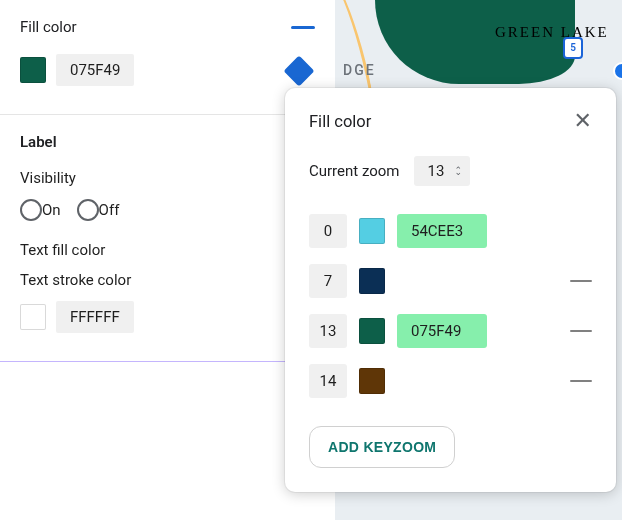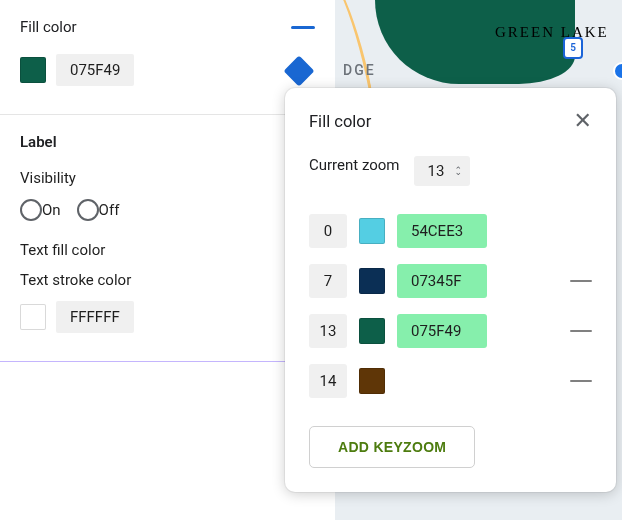--- a/index.html
+++ b/index.html
@@ -32,29 +32,29 @@
   .map-bg .dge-label { position:absolute; left: 8px; top:62px; font-size:14px; color:#6d737a; letter-spacing:2px; font-weight:500;}
   .green-shape { position:absolute; left: 40px; top:0; width:200px; height:84px; background:#0d5f49; border-radius: 0 0 60px 90px / 0 0 30px 90px; }
   .road1 { position:absolute; left:-30px; top:-40px; width:70px; height:300px; border:3px solid #f9c56e; border-radius:50%; border-left:none; border-top:none; transform:rotate(-10deg);}
   .diamond-marker { position:absolute; left:288px; top:60px; width:22px; height:22px; background:#1967d2; transform:rotate(45deg); border-radius:3px; }
 
   
   .popover { position: absolute; left: 285px; top: 88px; width: 331px; background: #fff; border-radius: 10px; box-shadow: 0 2px 14px rgba(0,0,0,0.2), 0 0 0 1px rgba(0,0,0,0.05); padding: 22px 24px 24px 24px; }
   .popover-head { display:flex; justify-content:space-between; align-items:center; margin-bottom: 24px;}
   .popover-title { font-size: 16.5px; color:#202124; }
   .close-x { font-size: 22px; color:#5f6368; cursor:pointer; line-height:1; }
-  .zoom-row { display:flex; align-items:flex-start; gap: 14px; margin-bottom: 28px;}
+  .zoom-row { display:flex; align-items:center; gap: 14px; margin-bottom: 28px;}
   .zoom-label { font-size:15px; color:#202124;}
   .stepper { display:flex; align-items:center; background:#f0f0f0; border-radius:3px; padding: 6px 8px 6px 14px; gap:10px;}
   .stepper-val { font-size:15px; }
   .stepper-arrows { display:flex; flex-direction:column; line-height:0; font-size:9px; color:#5f6368; gap:2px; cursor:pointer;}
   .stop-row { display:flex; align-items:center; gap:12px; margin-bottom:16px;}
   .num-chip { background:#f0f0f0; border-radius:3px; padding: 8px 0; width:38px; text-align:center; font-size:15px;}
   .hex-chip2 { background:#86efac; border-radius:3px; padding:8px 14px; font-size:15px; color:#1f1f1f; min-width:90px;}
-  .add-btn { margin-top: 12px; border:1px solid #d0d0d0; background:#fff; padding: 12px 28px; border-radius:5px; font-size:14px; font-weight:600; letter-spacing:0.3px; color:#4d7c0f; cursor:pointer;}
+  .add-btn { margin-top: 12px; border:1px solid #d0d0d0; background:#fff; padding: 12px 18px; border-radius:12px; font-size:14px; font-weight:600; letter-spacing:0.3px; color:#0f766e; cursor:pointer;}
   .spacer-right { margin-left:auto; width:22px; display:flex; justify-content:center;}
 </style>
 </head>
 <body>
 
 <div class="left-panel">
 
   <div class="section">
     <div class="row-head">
       <span class="label-text">Fill color</span>
@@ -121,21 +121,20 @@
   <div id="stops-container">
       <div class="stop-row">
         <span class="num-chip">0</span>
         <span class="swatch" style="background: rgb(84, 206, 227);"></span>
         <span class="hex-chip2">54CEE3</span>
         <span class="spacer-right"></span>
       </div>
       <div class="stop-row">
         <span class="num-chip">7</span>
         <span class="swatch" style="background: rgb(11, 47, 85);"></span>
-        <span class="hex-chip2">07345F</span>
         <span class="spacer-right">
           <span class="minus-grey"></span>
         </span>
       </div>
       <div class="stop-row">
         <span class="num-chip">13</span>
         <span class="swatch" style="background: rgb(13, 95, 73);"></span>
         <span class="hex-chip2">075F49</span>
         <span class="spacer-right">
           <span class="minus-grey"></span>

